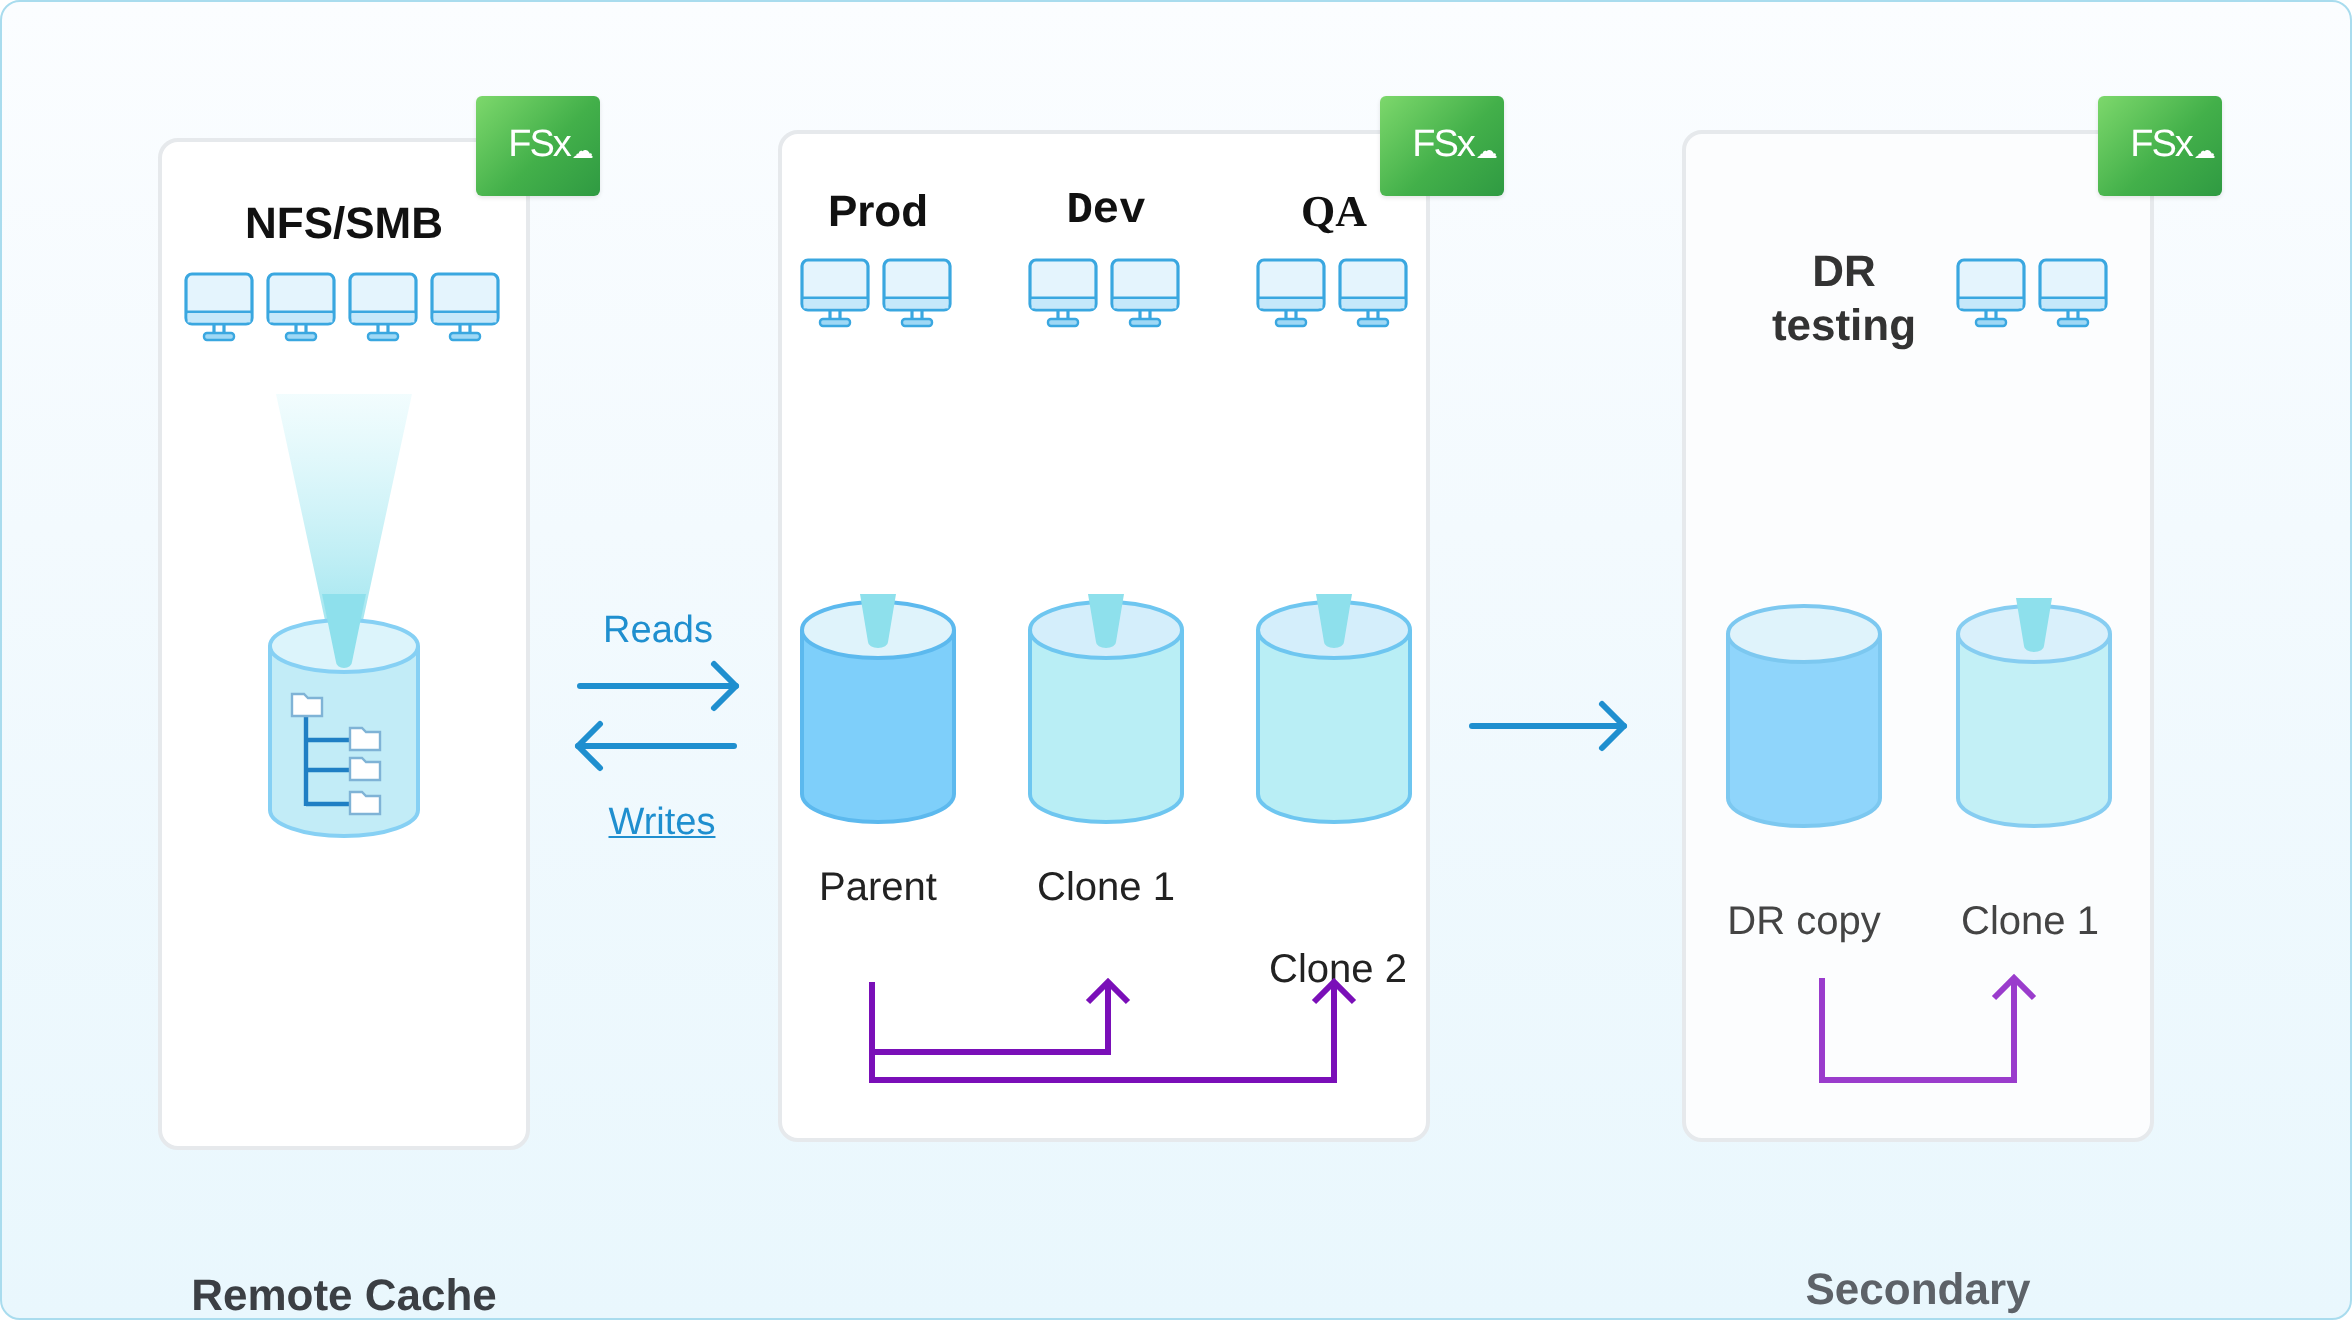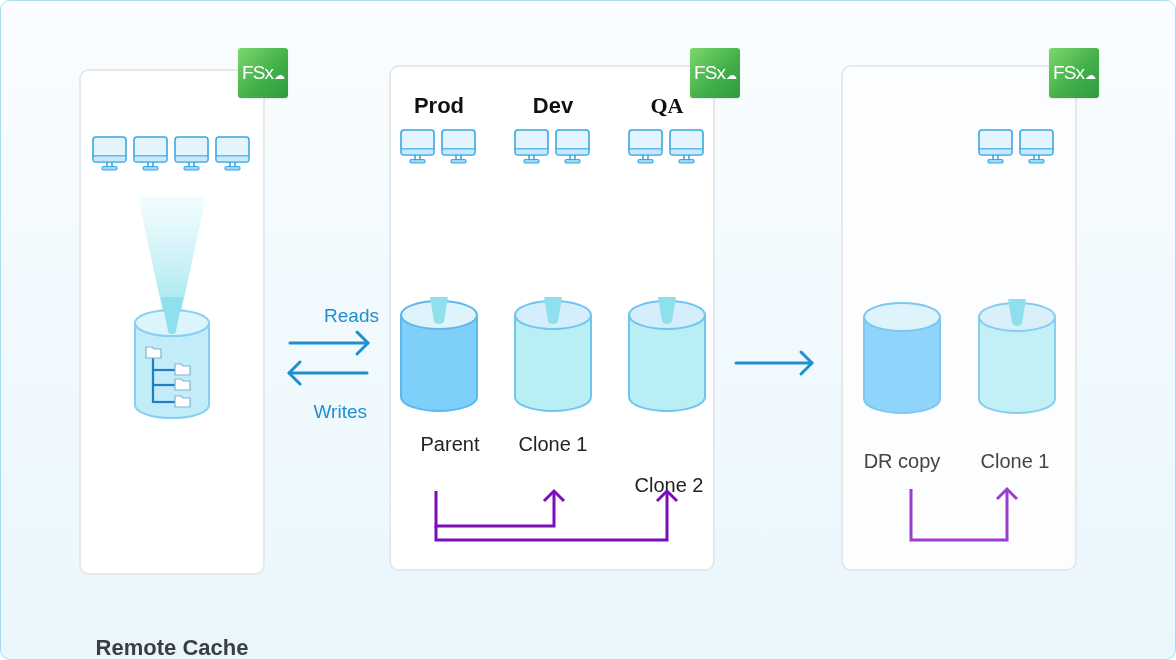--- a/index.html
+++ b/index.html
@@ -19,51 +19,53 @@
     border: 2px solid #e6e9ec; border-radius: 10px;
     box-sizing: border-box;
   }
   .panel.faded { background: #fcfdfe; }
   .badge {
     position: absolute; width: 50px; height: 50px; border-radius: 3px;
     background: linear-gradient(135deg, #7dd86c 0%, #43b04a 55%, #2f9a42 100%);
     color: #fff; font-size: 19px; letter-spacing: -1px;
     display: flex; align-items: center; justify-content: center;
     box-shadow: 0 1px 2px rgba(0,0,0,0.1);
+    padding-left: 12px;
   }
   .badge .cloud { font-size: 11px; margin-left: 1px; margin-top: 4px; }
   .env-title {
     position: absolute; font-weight: bold; font-size: 22px; color: #111;
     text-align: center; white-space: nowrap;
   }
   .env-title.dr { color: #333; line-height: 27px; }
   .caption {
     position: absolute; font-size: 20px; color: #222; text-align: center; white-space: nowrap;
   }
   .caption.faded { color: #444; margin-top: 15px; }
   .panel-label {
     position: absolute; font-weight: bold; font-size: 22px; color: #3b3f44;
     text-align: center; white-space: nowrap; margin-top: 44px;
   }
   .panel-label.faded { color: #5d6268; }
   .flow-label {
-    position: absolute; font-size: 19px; color: #1f8fcf; text-align: right;
+    position: absolute; font-size: 19px; color: #1f8fcf; text-align: center;
   }
   svg { position: absolute; overflow: visible; }
 </style>
 </head>
 <body>
 
 <div class="frame">
 
   <div class="panel" style="left:78px; top:68px; width:186px; height:506px;"></div>
   <div class="badge" style="left:237px; top:47px;">
     <span>FSx</span>
       <span class="cloud">☁</span>
   </div>
+  <div class="env-title" style="left:78px; width:186px; top:98px;">NFS/SMB</div>
 
   <svg style="left:0; top:0;" width="1176" height="660">
     <g id="rc-monitors"></g>
   </svg>
 
   <svg style="left:0; top:0;" width="1176" height="660">
     <defs>
       <linearGradient id="beamGrad" x1="0" y1="0" x2="0" y2="1">
         <stop offset="0" stop-color="#e9fbfd" stop-opacity="0.6"></stop>
         <stop offset="1" stop-color="#8ee0ec"></stop>
@@ -97,60 +99,65 @@
     <g fill="#ffffff" stroke="#7fb3d6" stroke-width="1.2">
       <path d="M145,346 l6,0 l2,2 l7,0 l0,9 l-15,0 z"></path>
       <path d="M174,363 l6,0 l2,2 l7,0 l0,9 l-15,0 z"></path>
       <path d="M174,378 l6,0 l2,2 l7,0 l0,9 l-15,0 z"></path>
       <path d="M174,395 l6,0 l2,2 l7,0 l0,9 l-15,0 z"></path>
     </g>
   </svg>
   <div class="panel-label" style="left:78px; width:186px; top:590px;">Remote Cache</div>
 
   <div class="flow-label" style="left:278px; width:100px; top:304px;">Reads</div>
-  <div class="flow-label" style="left:266px; width:100px; top:400px;">Writes</div>
+  <div class="flow-label" style="left:280px; width:100px; top:400px;text-decoration:underline;">Writes</div>
   <svg style="left:0; top:0;" width="1176" height="660">
     <g stroke="#1f8fcf" stroke-width="3" fill="none" stroke-linecap="round" stroke-linejoin="round">
       <line x1="289" y1="342" x2="367" y2="342"></line>
       <polyline points="356,331 367,342 356,353"></polyline>
     </g>
     <g stroke="#1f8fcf" stroke-width="3" fill="none" stroke-linecap="round" stroke-linejoin="round">
       <line x1="366" y1="372" x2="288" y2="372"></line>
       <polyline points="299,361 288,372 299,383"></polyline>
     </g>
   </svg>
 
   <div class="panel" style="left:388px; top:64px; width:326px; height:506px;"></div>
   <div class="badge" style="left:689px; top:47px;">
     <span>FSx</span>
       <span class="cloud">☁</span>
   </div>
   <div class="env-title" style="left:388px; width:100px; top:92px;">Prod</div>
-  <div class="env-title" style="left:502px; width:100px; top:92px;">Dev</div>
+  <div class="env-title" style="left:502px; width:100px; top:92px;font-family:Liberation Mono, monospace;">Dev</div>
   <div class="env-title" style="left:616px; width:100px; top:92px;font-family:Liberation Serif, serif;">QA</div>
 
-  <div class="caption" style="left:388px; width:100px; top:432px;margin-left:11px;">Parent</div>
+  <div class="caption" style="left:388px; width:100px; top:432px;">Parent</div>
   <div class="caption" style="left:502px; width:100px; top:432px;">Clone 1</div>
   <div class="caption" style="left:616px; width:104px; top:432px;margin-top:41px;">Clone 2</div>
 
 
   <svg style="left:0; top:0;" width="1176" height="660">
     <g stroke="#1f8fcf" stroke-width="3" fill="none" stroke-linecap="round" stroke-linejoin="round">
       <line x1="735" y1="362" x2="811" y2="362"></line>
       <polyline points="800,351 811,362 800,373"></polyline>
     </g>
   </svg>
 
   <div class="panel faded" style="left:840px; top:64px; width:236px; height:506px;"></div>
   <div class="badge" style="left:1048px; top:47px;">
     <span>FSx</span>
       <span class="cloud">☁</span>
   </div>
+  <div class="env-title dr" style="left:866px; width:110px; top:121px;">
+    <div>DR</div>
+    <div>testing</div>
+  </div>
   <div class="caption faded" style="left:846px; width:110px; top:434px;">DR copy</div>
   <div class="caption faded" style="left:962px; width:104px; top:434px;">Clone 1</div>
+  <div class="panel-label faded" style="left:840px; width:236px; top:587px;">Secondary</div>
 
   <svg id="draw" style="left:0; top:0;" width="1176" height="660">
       <g>
         <rect x="92" y="136" width="33" height="25" rx="3" fill="#e4f4fd" stroke="#3aa7e0" stroke-width="1.6"></rect>
         <line x1="92" y1="155" x2="125" y2="155" stroke="#3aa7e0" stroke-width="1.4"></line>
         <rect x="92.8" y="155.5" width="31.4" height="4.7" fill="#c5e8fa"></rect>
         <line x1="106" y1="161" x2="106" y2="166" stroke="#3aa7e0" stroke-width="1.6"></line>
         <line x1="111" y1="161" x2="111" y2="166" stroke="#3aa7e0" stroke-width="1.6"></line>
         <rect x="101" y="165.5" width="15" height="3.5" rx="1.5" fill="#9fd8f5" stroke="#3aa7e0" stroke-width="1.2"></rect>
       </g>

